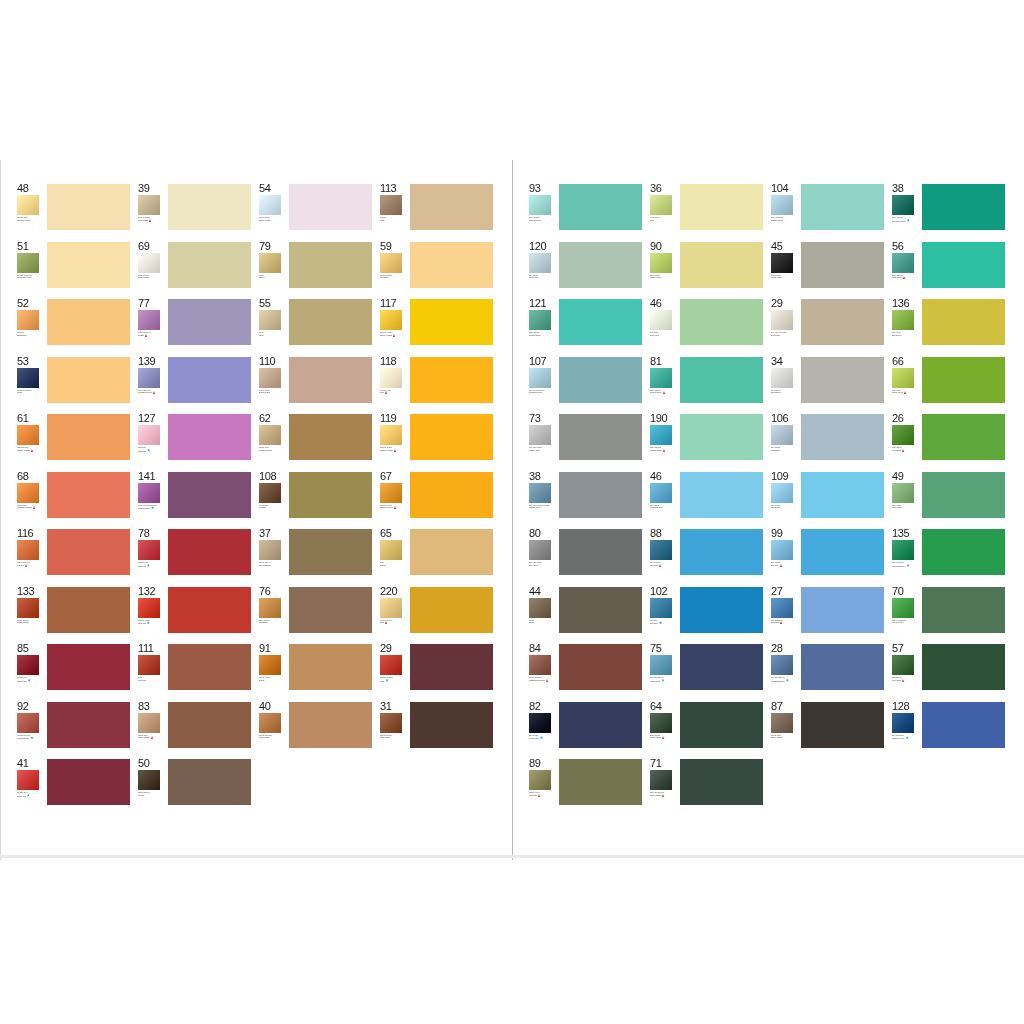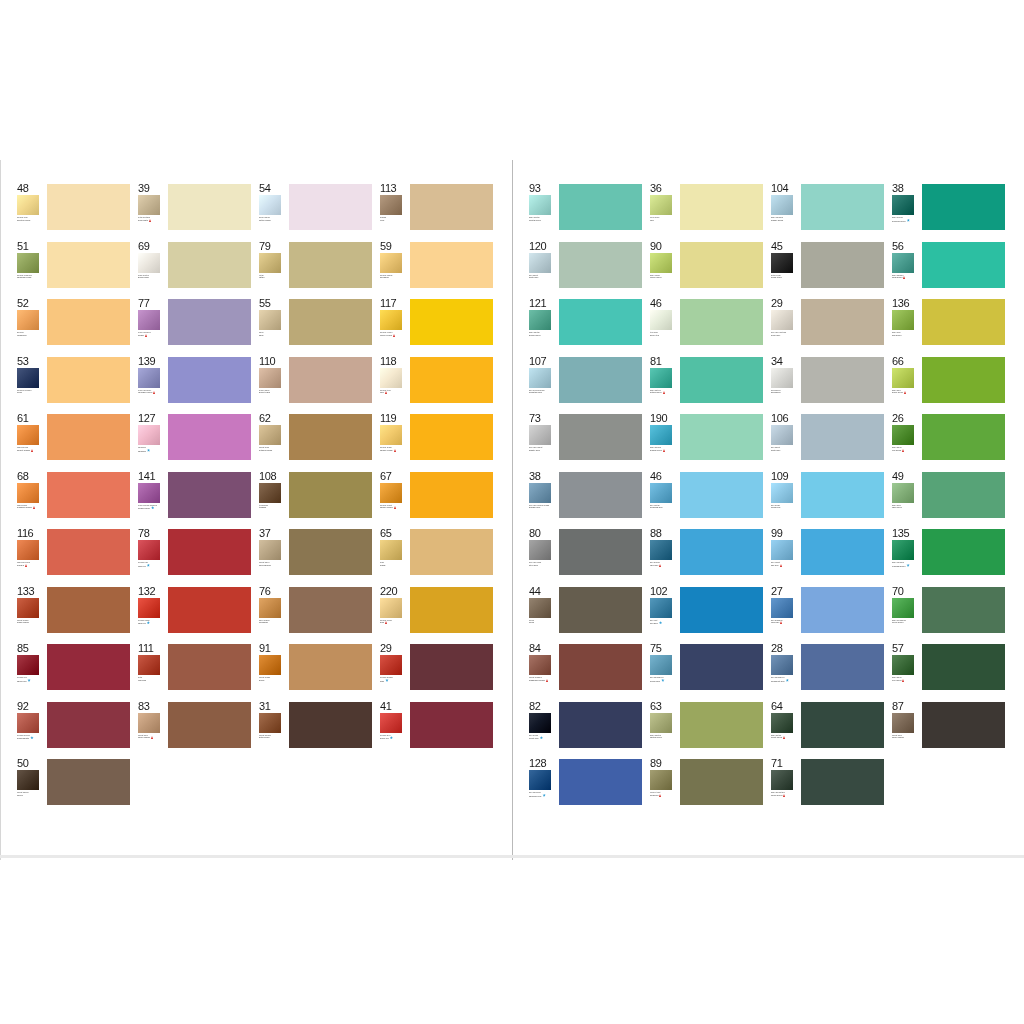--- a/index.html
+++ b/index.html
@@ -415,20 +415,28 @@
           <div class="entry">
             <div class="meta">
               <div class="num">83</div>
               <div class="thumb t" style="background: linear-gradient(135deg, rgb(218, 180, 147) 0%, rgb(192, 154, 121) 45%, rgb(162, 124, 91) 100%);"></div>
               <div class="caption">coklat kopi <span class="en">coffee brown<span class="marker"></span></span></div>
             </div>
             <div class="swatch" style="background: rgb(139, 93, 68);"></div>
           </div>
           <div class="entry">
             <div class="meta">
+              <div class="num">40</div>
+              <div class="thumb t" style="background: linear-gradient(135deg, rgb(207, 148, 96) 0%, rgb(181, 122, 70) 45%, rgb(151, 92, 40) 100%);"></div>
+              <div class="caption">coklat kacang <span class="en">nuts brown</span></div>
+            </div>
+            <div class="swatch" style="background: rgb(188, 139, 100);"></div>
+          </div>
+          <div class="entry">
+            <div class="meta">
               <div class="num">31</div>
               <div class="thumb t" style="background: linear-gradient(135deg, rgb(164, 110, 78) 0%, rgb(138, 84, 52) 45%, rgb(108, 54, 22) 100%);"></div>
               <div class="caption">coklat kurma <span class="en">date brown</span></div>
             </div>
             <div class="swatch" style="background: rgb(78, 56, 48);"></div>
           </div>
           <div class="entry">
             <div class="meta">
               <div class="num">41</div>
               <div class="thumb t" style="background: linear-gradient(135deg, rgb(233, 85, 80) 0%, rgb(207, 59, 54) 45%, rgb(177, 29, 24) 100%);"></div>
@@ -740,28 +748,20 @@
           <div class="entry">
             <div class="meta">
               <div class="num">82</div>
               <div class="thumb t" style="background: linear-gradient(135deg, rgb(43, 49, 64) 0%, rgb(17, 23, 38) 45%, rgb(0, 0, 8) 100%);"></div>
               <div class="caption">biru gelap <span class="en">forest blue<span class="marker star"></span></span></div>
             </div>
             <div class="swatch" style="background: rgb(53, 61, 94);"></div>
           </div>
           <div class="entry">
             <div class="meta">
-              <div class="num">63</div>
-              <div class="thumb t" style="background: linear-gradient(135deg, rgb(192, 197, 145) 0%, rgb(166, 171, 119) 45%, rgb(136, 141, 89) 100%);"></div>
-              <div class="caption">hijau kaktus <span class="en">cactus green</span></div>
-            </div>
-            <div class="swatch" style="background: rgb(154, 167, 94);"></div>
-          </div>
-          <div class="entry">
-            <div class="meta">
               <div class="num">64</div>
               <div class="thumb t" style="background: linear-gradient(135deg, rgb(85, 108, 89) 0%, rgb(59, 82, 63) 45%, rgb(29, 52, 33) 100%);"></div>
               <div class="caption">hijau hutan <span class="en">forest green<span class="marker"></span></span></div>
             </div>
             <div class="swatch" style="background: rgb(51, 73, 63);"></div>
           </div>
           <div class="entry">
             <div class="meta">
               <div class="num">87</div>
               <div class="thumb t" style="background: linear-gradient(135deg, rgb(151, 132, 114) 0%, rgb(125, 106, 88) 45%, rgb(95, 76, 58) 100%);"></div>

